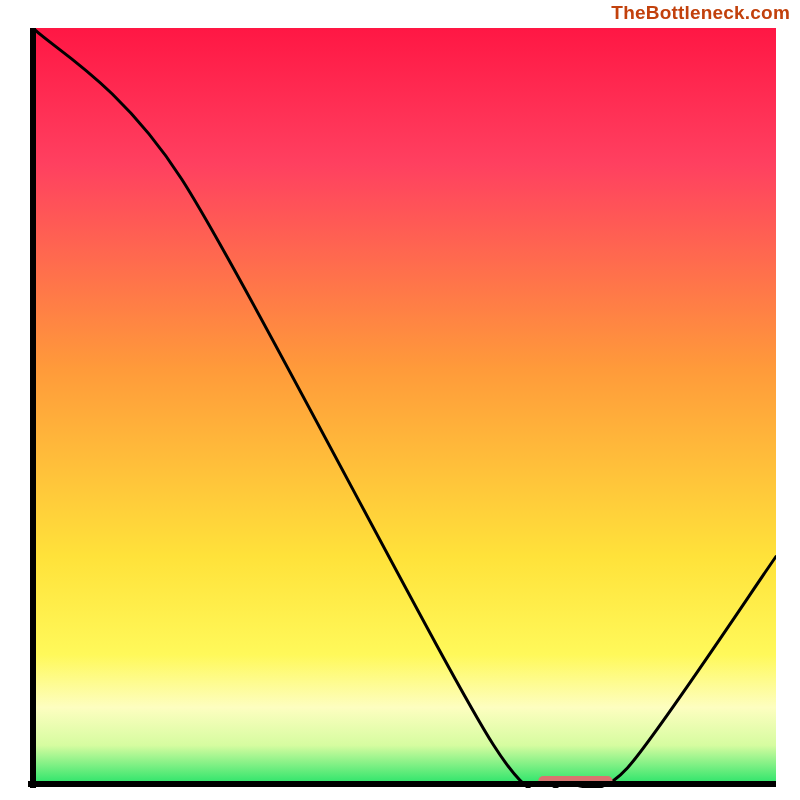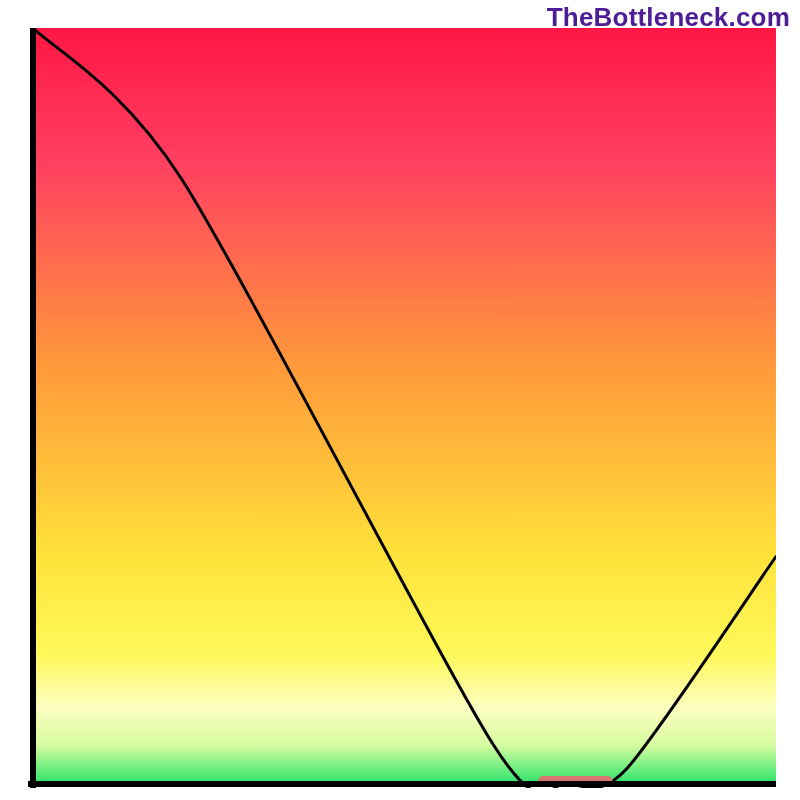--- a/index.html
+++ b/index.html
@@ -12,23 +12,23 @@
   }
   .container {
     position: relative;
     width: 800px;
     height: 800px;
   }
   .watermark {
     position: absolute;
     top: 2px;
     right: 10px;
-    font-size: 26px;
+    font-size: 19px;
     font-weight: 600;
-    color: #4c1d95;
+    color: #c2410c;
     letter-spacing: 0.2px;
   }
   svg.chart {
     position: absolute;
     top: 28px;
     left: 28px;
   }
 </style>
 </head>
 <body>

